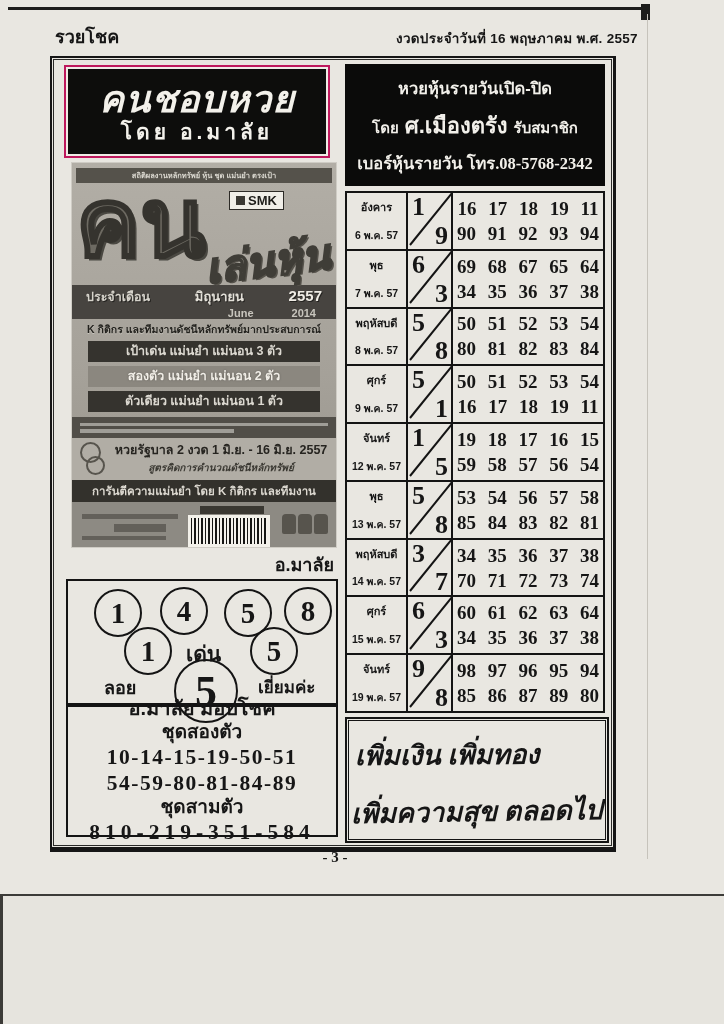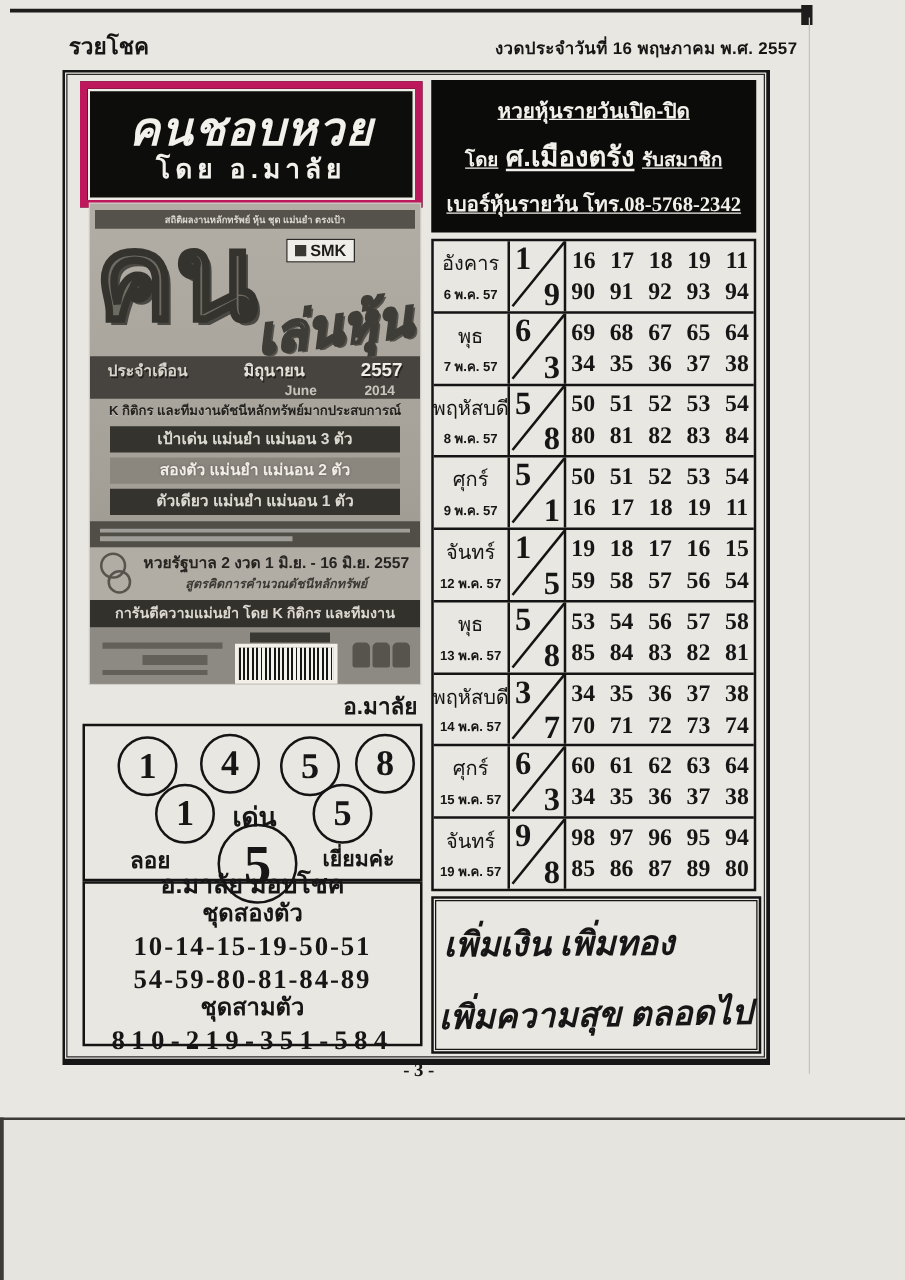--- a/index.html
+++ b/index.html
@@ -20,21 +20,21 @@
   .brand{position:absolute;left:55px;top:22px;font-size:18px;font-weight:700;}
   .issue-line{position:absolute;left:396px;top:27px;font-size:13.5px;font-weight:700;letter-spacing:.3px;}
   .page-num{position:absolute;left:300px;top:849px;width:70px;text-align:center;
     font-family:"Liberation Serif",serif;font-weight:700;font-size:15px;}
   
   .main-box{position:absolute;left:50px;top:56px;width:561px;height:789px;
     border:2px solid #161616;border-bottom-width:5px;border-right-width:3px;}
   .main-box::after{content:"";position:absolute;inset:1px;border:1px solid #2a2a28;pointer-events:none;}
   
   .title-box{position:absolute;left:12px;top:7px;width:262px;height:89px;
-    background:#0d0d0c;border:6px solid #be185d;box-shadow:inset 0 0 0 2px #efede7;
+    background:#0d0d0c;border:2px solid #be185d;box-shadow:inset 0 0 0 2px #efede7;
     display:flex;flex-direction:column;align-items:center;justify-content:center;gap:3px;}
   .title-box .t1{color:#f3f1eb;font-weight:800;font-style:italic;font-size:37px;letter-spacing:1px;line-height:1;}
   .title-box .t2{color:#f3f1eb;font-weight:700;font-size:21px;letter-spacing:4px;line-height:1;}
   .cover{position:absolute;left:20px;top:105px;width:264px;height:384px;
     background:linear-gradient(180deg,#b2aea6 0%,#a5a199 55%,#96928a 100%);
     box-shadow:0 0 0 1px #cfccc5;display:flex;flex-direction:column;}
   .cov-topstrip{margin:5px 4px 0 4px;height:15px;background:#55524b;color:#dddad2;
     font-size:7.5px;font-weight:700;line-height:15px;text-align:center;white-space:nowrap;overflow:hidden;}
   .cov-main{position:relative;height:102px;}
   .cov-word1{position:absolute;left:4px;top:-8px;font-size:96px;font-weight:800;line-height:1;
@@ -91,32 +91,32 @@
   .tlabel{position:absolute;font-weight:800;}
   
   .sets-box{position:absolute;left:14px;top:647px;width:268px;height:128px;border:2px solid #141414;
     display:flex;flex-direction:column;align-items:center;justify-content:center;gap:1px;}
   .sets-heading{font-size:20px;font-weight:800;line-height:1.15;}
   .sets-label{font-size:19px;font-weight:800;line-height:1.2;}
   .sets-nums{font-family:"Liberation Serif",serif;font-weight:700;font-size:21.5px;line-height:1.15;letter-spacing:1.5px;}
   .sets-nums.wide{letter-spacing:5px;}
   
   .rheader{position:absolute;left:293px;top:6px;width:260px;height:122px;background:#0b0b0a;
-    color:#f2f0ea;display:flex;flex-direction:column;align-items:center;justify-content:center;gap:7px;text-decoration:underline;}
+    color:#f2f0ea;display:flex;flex-direction:column;align-items:center;justify-content:center;gap:7px;}
   .rheader .h1{font-size:16.5px;font-weight:700;}
   .rheader .h2{font-size:15px;font-weight:700;display:flex;align-items:baseline;gap:6px;}
   .rheader .h2 b{font-size:22px;font-weight:800;}
   .rheader .h3{font-size:16.5px;font-weight:700;font-family:"Liberation Serif",serif;}
   .rtable{position:absolute;left:293px;top:133px;width:260px;height:522px;border:2px solid #141414;
     display:flex;flex-direction:column;box-sizing:border-box;}
   .trow{flex:1;display:flex;border-bottom:2px solid #141414;min-height:0;}
   .trow:last-child{border-bottom:none;}
   .tday{width:61px;border-right:2px solid #141414;display:flex;flex-direction:column;
     justify-content:space-between;align-items:center;padding:5px 1px;box-sizing:border-box;}
-  .tday-name{font-size:16px;font-weight:400;white-space:nowrap;}
+  .tday-name{font-size:11px;font-weight:700;white-space:nowrap;}
   .tday-date{font-size:10.5px;font-weight:600;white-space:nowrap;}
   .tfrac{width:45px;border-right:2px solid #141414;position:relative;box-sizing:border-box;}
   .fr-top{position:absolute;left:4px;top:-1px;font-family:"Liberation Serif",serif;font-weight:700;font-size:26px;}
   .fr-bot{position:absolute;right:3px;bottom:-2px;font-family:"Liberation Serif",serif;font-weight:700;font-size:26px;}
   .fr-line{position:absolute;left:2px;bottom:3px;width:66px;height:2px;background:#141414;
     transform-origin:0 50%;transform:rotate(-51deg);}
   .tnums{flex:1;display:flex;flex-direction:column;justify-content:space-evenly;align-items:center;
     font-family:"Liberation Serif",serif;font-weight:700;font-size:19px;}
   .tnums div{word-spacing:7px;white-space:nowrap;line-height:1;}
   .blessing{position:absolute;left:293px;top:659px;width:260px;height:122px;border:2px solid #141414;}

